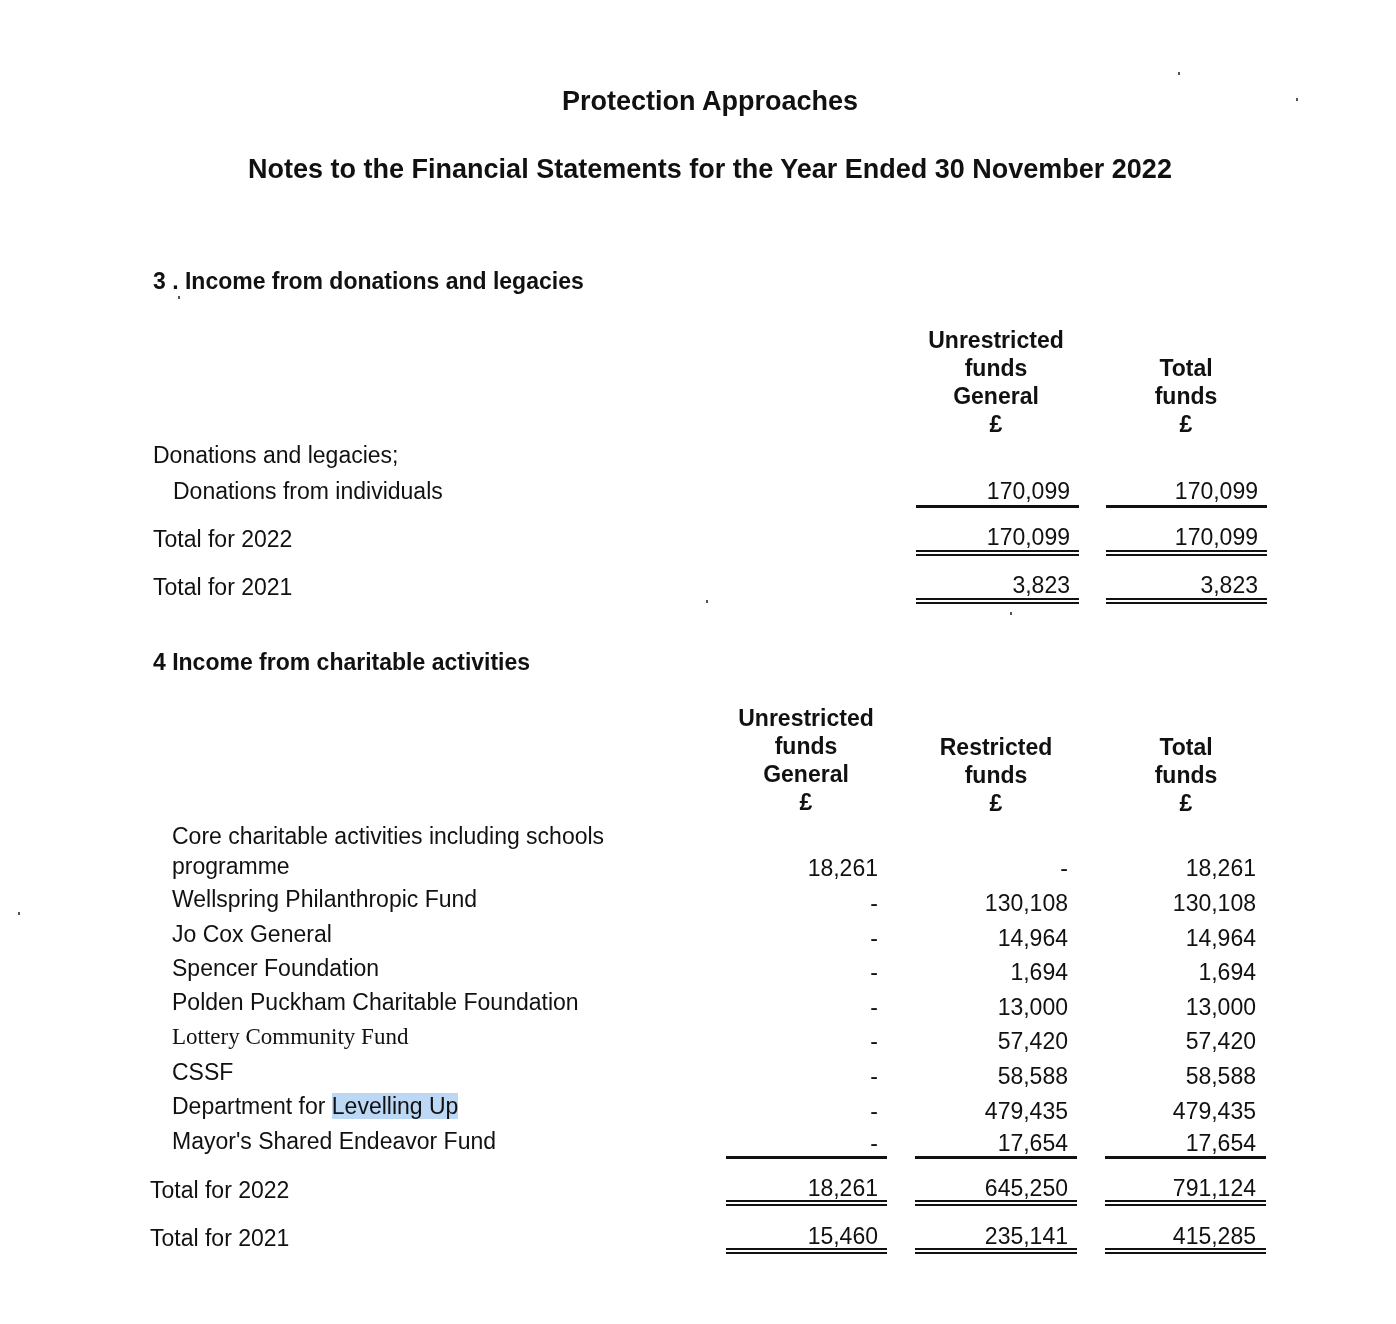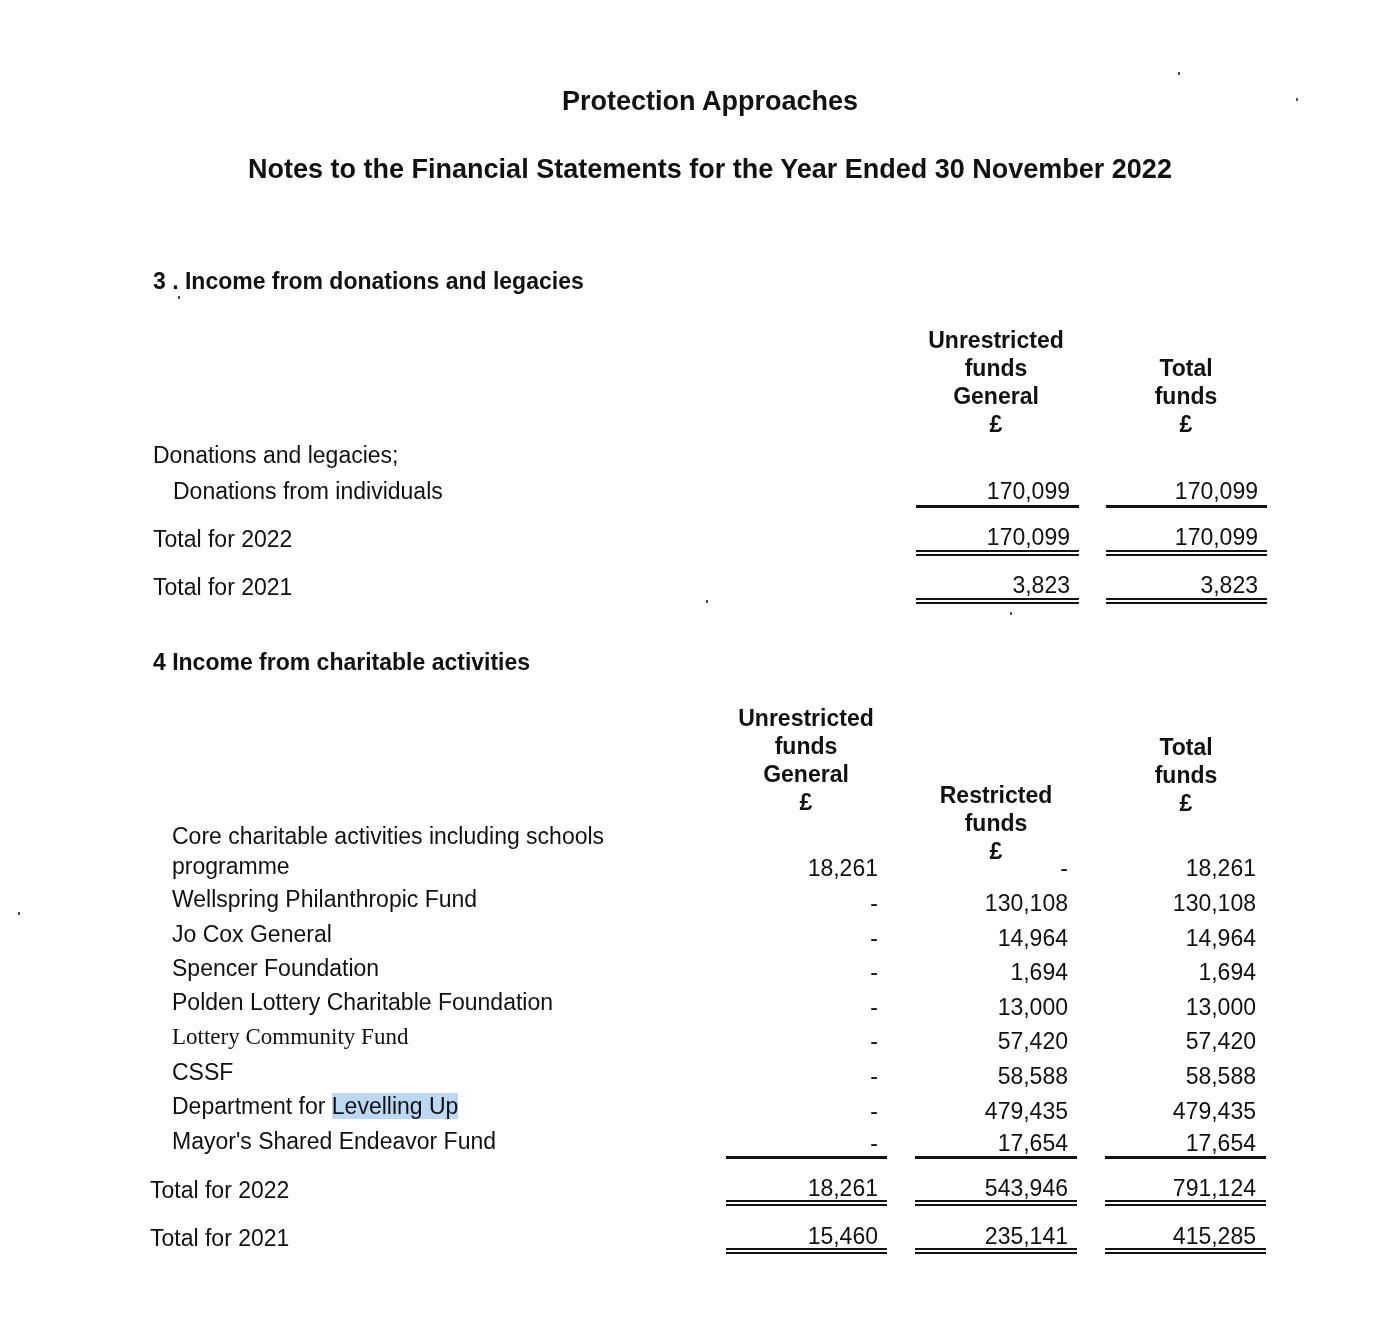--- a/index.html
+++ b/index.html
@@ -60,21 +60,21 @@
 <div class="rule-double" style="left:1106px;width:161px;top:598px;"></div>
 
 <div class="abs section-head" style="left:153px;top:649px;">4   Income from charitable activities</div>
 
 <div class="abs colhead" style="left:716px;width:180px;top:704px;">
   <div>Unrestricted</div>
   <div>funds</div>
   <div>General</div>
   <div>£</div>
 </div>
-<div class="abs colhead" style="left:906px;width:180px;top:733px;margin-top:48px;">
+<div class="abs colhead" style="left:906px;width:180px;top:733px;">
   <div>Restricted</div>
   <div>funds</div>
   <div>£</div>
 </div>
 <div class="abs colhead" style="left:1106px;width:160px;top:733px;">
   <div>Total</div>
   <div>funds</div>
   <div>£</div>
 </div>
 
@@ -92,21 +92,21 @@
 <div class="abs label" style="left:172px;top:921px;">Jo Cox General</div>
 <div class="abs num" style="left:726px;width:152px;top:925px;">-</div>
 <div class="abs num" style="left:916px;width:152px;top:925px;">14,964</div>
 <div class="abs num" style="left:1106px;width:150px;top:925px;">14,964</div>
 
 <div class="abs label" style="left:172px;top:955px;">Spencer Foundation</div>
 <div class="abs num" style="left:726px;width:152px;top:959px;">-</div>
 <div class="abs num" style="left:916px;width:152px;top:959px;">1,694</div>
 <div class="abs num" style="left:1106px;width:150px;top:959px;">1,694</div>
 
-<div class="abs label" style="left:172px;top:989px;">Polden Lottery Charitable Foundation</div>
+<div class="abs label" style="left:172px;top:989px;">Polden Puckham Charitable Foundation</div>
 <div class="abs num" style="left:726px;width:152px;top:994px;">-</div>
 <div class="abs num" style="left:916px;width:152px;top:994px;">13,000</div>
 <div class="abs num" style="left:1106px;width:150px;top:994px;">13,000</div>
 
 <div class="abs label" style="left:172px;top:1024px;font-family:Liberation Serif, serif;">Lottery Community Fund</div>
 <div class="abs num" style="left:726px;width:152px;top:1028px;">-</div>
 <div class="abs num" style="left:916px;width:152px;top:1028px;">57,420</div>
 <div class="abs num" style="left:1106px;width:150px;top:1028px;">57,420</div>
 
 <div class="abs label" style="left:172px;top:1059px;">CSSF</div>
@@ -125,21 +125,21 @@
 <div class="abs num" style="left:726px;width:152px;top:1130px;">-</div>
 <div class="abs num" style="left:916px;width:152px;top:1130px;">17,654</div>
 <div class="abs num" style="left:1106px;width:150px;top:1130px;">17,654</div>
 
 <div class="rule-single" style="left:726px;width:161px;top:1156px;"></div>
 <div class="rule-single" style="left:915px;width:162px;top:1156px;"></div>
 <div class="rule-single" style="left:1105px;width:161px;top:1156px;"></div>
 
 <div class="abs label bold" style="left:150px;top:1177px;">Total for 2022</div>
 <div class="abs num" style="left:726px;width:152px;top:1175px;">18,261</div>
-<div class="abs num" style="left:916px;width:152px;top:1175px;">543,946</div>
+<div class="abs num" style="left:916px;width:152px;top:1175px;">645,250</div>
 <div class="abs num" style="left:1106px;width:150px;top:1175px;">791,124</div>
 <div class="rule-double" style="left:726px;width:161px;top:1200px;"></div>
 <div class="rule-double" style="left:915px;width:162px;top:1200px;"></div>
 <div class="rule-double" style="left:1105px;width:161px;top:1200px;"></div>
 
 <div class="abs label bold" style="left:150px;top:1225px;">Total for 2021</div>
 <div class="abs num" style="left:726px;width:152px;top:1223px;">15,460</div>
 <div class="abs num" style="left:916px;width:152px;top:1223px;">235,141</div>
 <div class="abs num" style="left:1106px;width:150px;top:1223px;">415,285</div>
 <div class="rule-double" style="left:726px;width:161px;top:1248px;"></div>

